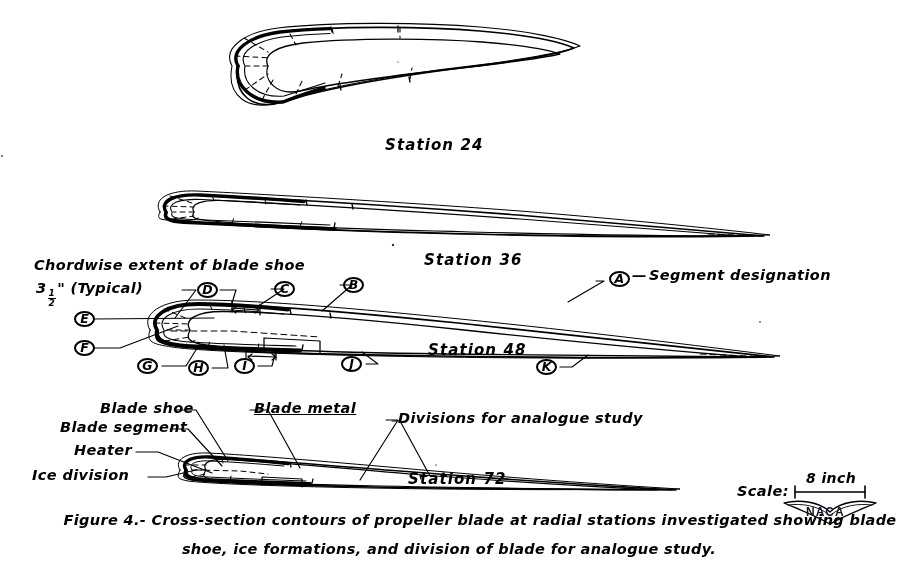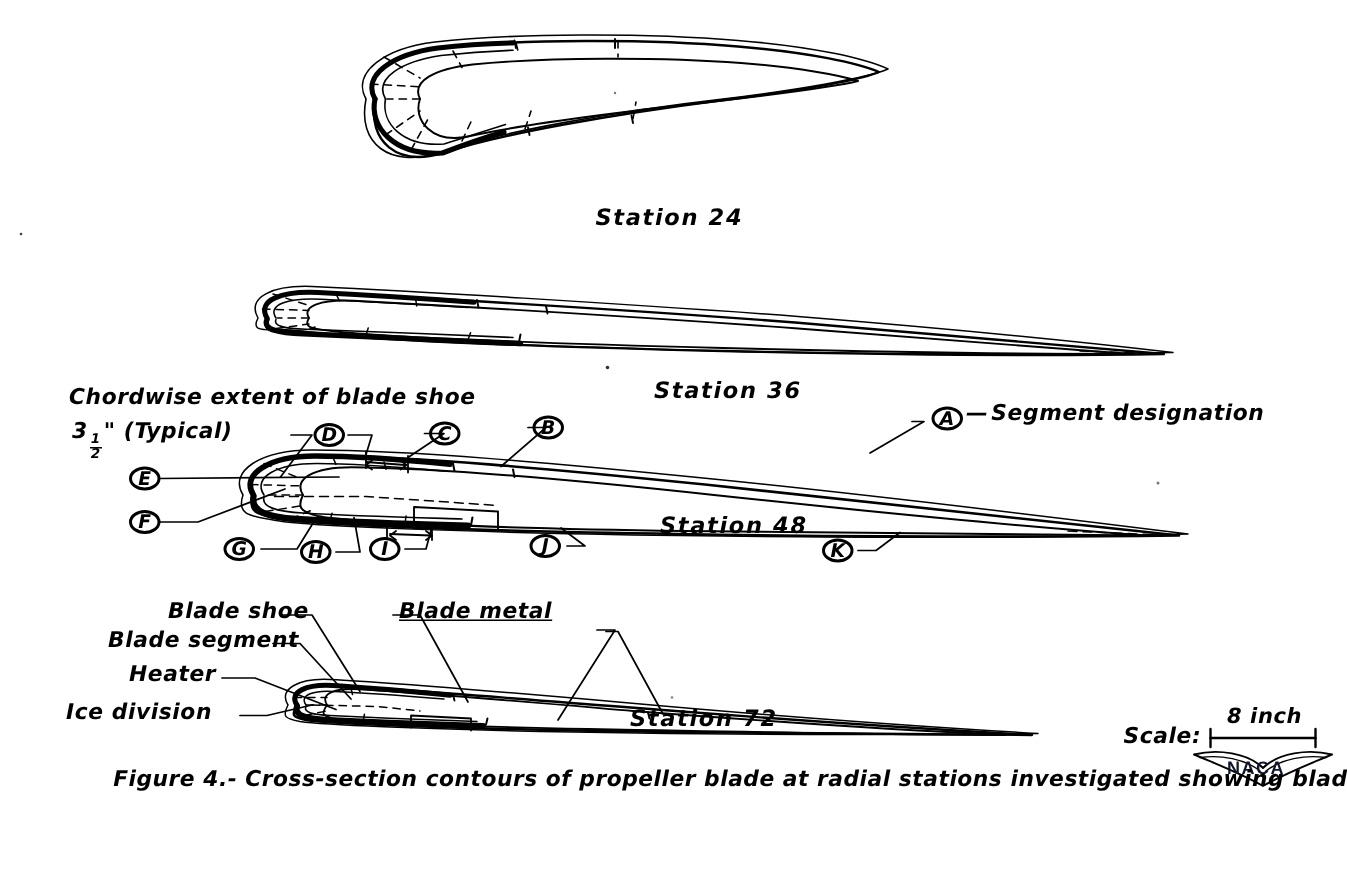--- a/index.html
+++ b/index.html
@@ -10,21 +10,21 @@
   body {
     width: 898px;
     height: 586px;
     position: relative;
     overflow: hidden;
     font-family: "DejaVu Sans", sans-serif;
     color: #000000;
   }
   #figure-root {
     position: absolute;
-    left: 12px; top: 0;
+    left: 0; top: 0;
     width: 790px;
     height: 586px;
   }
   svg#drawing {
     position: absolute;
     left: 0; top: 0;
     width: 898px;
     height: 586px;
   }
   .lbl {
@@ -361,21 +361,23 @@
   <div class="circ" style="position:absolute; left:188px; top:360px;">H</div>
   <div class="circ" style="position:absolute; left:234px; top:358px;">I</div>
   <div class="circ" style="position:absolute; left:341px; top:356px;">J</div>
   <div class="circ" style="position:absolute; left:536px; top:359px;">K</div>
 
   <div class="lbl callout" style="left:100px; top:401px;">Blade shoe</div>
   <div class="lbl callout" style="left:254px; top:401px;text-decoration:underline;">Blade metal</div>
   <div class="lbl callout" style="left:60px; top:420px;">Blade segment</div>
   <div class="lbl callout" style="left:74px; top:443px;">Heater</div>
   <div class="lbl callout" style="left:32px; top:468px;">Ice division</div>
+  <div class="lbl callout" style="left:398px; top:411px;">Divisions for analogue study</div>
 
   <div class="lbl scale-label" style="left:737px; top:484px;">Scale:</div>
   <div class="lbl scale-inch" style="left:806px; top:471px;">8 inch</div>
 
   <div style="position:absolute; left:806px; top:505px; font-family:'Liberation Sans', sans-serif; font-size:12px; font-weight:bold; letter-spacing:1px; color:#0f172a;">NACA</div>
 
   <div class="caption" style="top:512px;padding-left:31px;">Figure 4.- Cross-section contours of propeller blade at radial stations investigated showing blade</div>
+  <div class="caption" style="top:541px;">shoe, ice formations, and division of blade for analogue study.</div>
 
 </div>
 
 </body></html>

